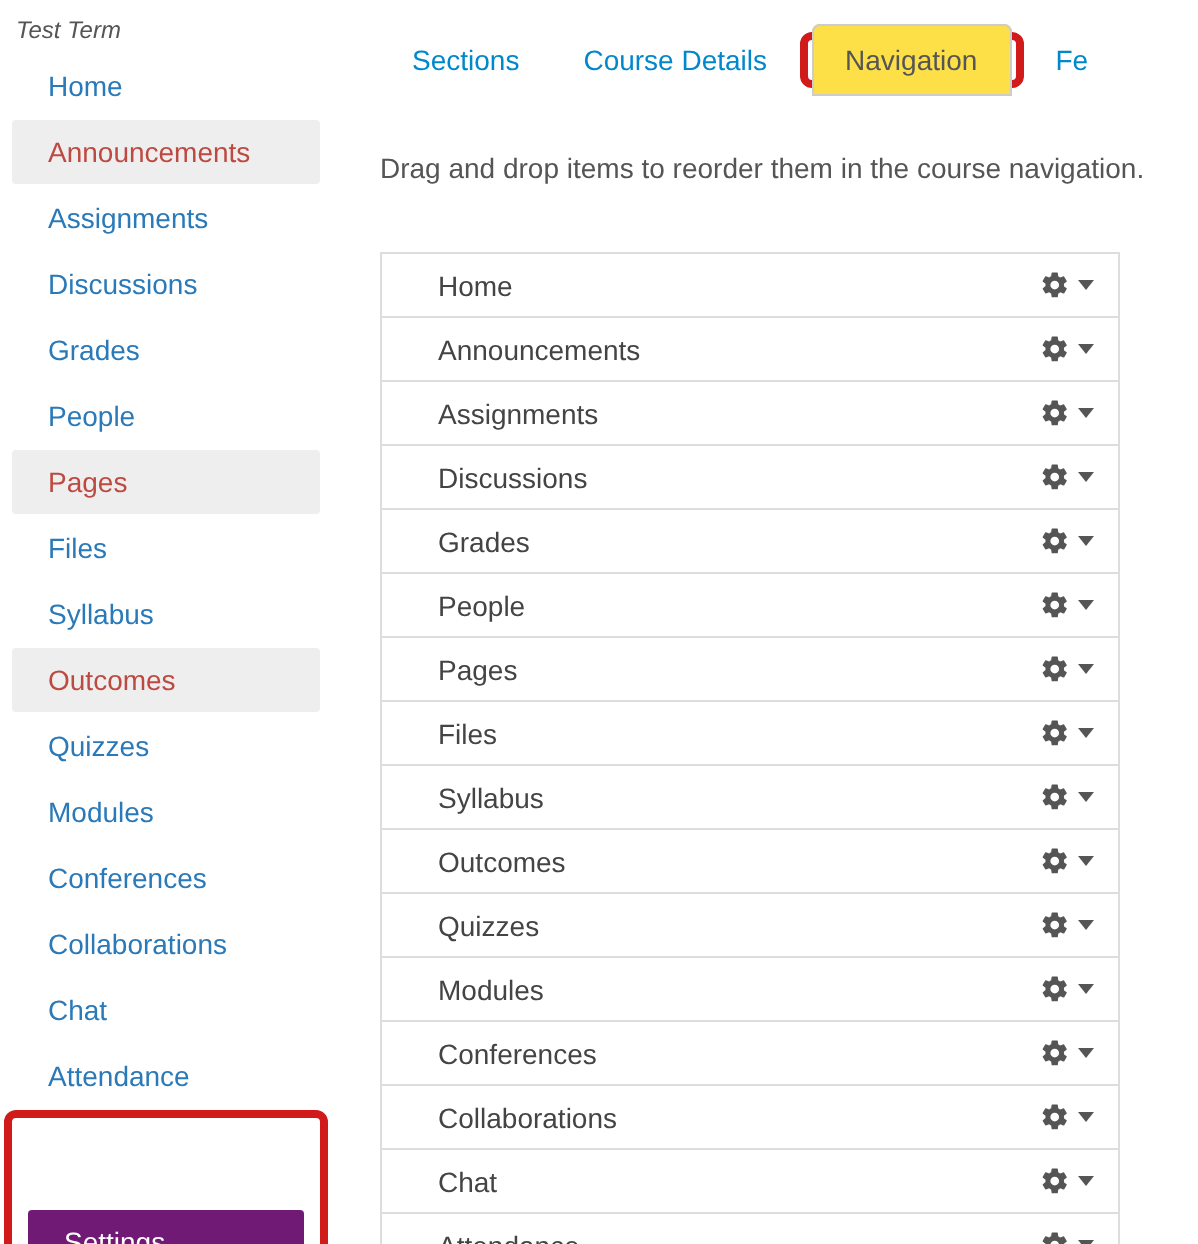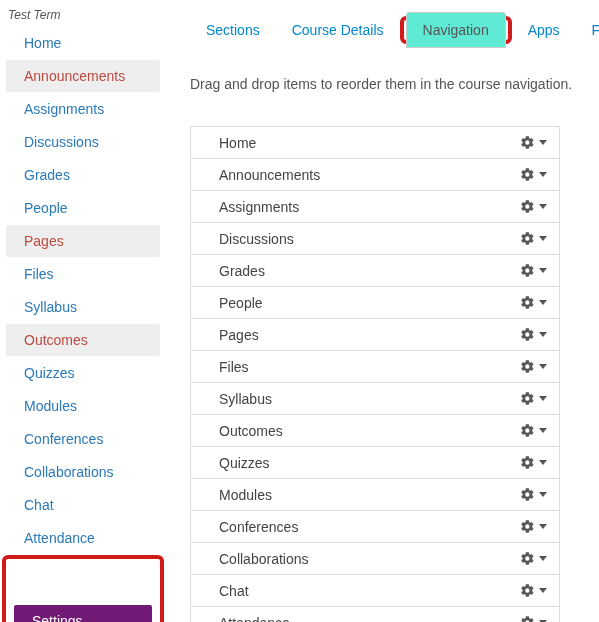--- a/index.html
+++ b/index.html
@@ -68,21 +68,21 @@
     white-space: nowrap;
   }
   .tab-active-wrap {
     border: 4px solid #d11b1b;
     border-radius: 6px;
     padding: 2px;
   }
   .tab.active {
     border: 1px solid #ccc;
     color: #555;
-    background: #5eead4;
+    background: #fde047;
     border-radius: 4px 4px 0 0;
     padding: 9px 16px;
   }
   .tab.cut {
     overflow: hidden;
     max-width: 24px;
   }
   .instruction {
     color: #555;
     margin: 0 0 34px 0;
@@ -148,21 +148,20 @@
           <a class="nav-item selected">Settings</a>
         </div>
       </div>
   </aside>
 
   <main class="main">
     <div class="tabs" id="tabs">
         <span class="tab">Sections</span>
         <span class="tab">Course Details</span>
         <span class="tab-active-wrap"><span class="tab active">Navigation</span></span>
-        <span class="tab">Apps</span>
         <span class="tab cut">Feature Options</span>
       </div>
     <p class="instruction">Drag and drop items to reorder them in the course navigation.</p>
     <div class="nav-list" id="navlist">
         <div class="nav-row">
           <span class="nav-row-label">Home</span>
           <span class="gear-btn">
             <svg width="15" height="15" viewBox="0 0 24 24" fill="#555">
               <path d="M19.14,12.94a7.07,7.07,0,0,0,.05-.94,7.07,7.07,0,0,0-.05-.94l2.11-1.65a.5.5,0,0,0,.12-.64l-2-3.46a.5.5,0,0,0-.61-.22l-2.49,1a7,7,0,0,0-1.62-.94l-.38-2.65A.5.5,0,0,0,13.78,2H9.78a.5.5,0,0,0-.49.42L8.91,5.07a7,7,0,0,0-1.62.94l-2.49-1a.5.5,0,0,0-.61.22l-2,3.46a.5.5,0,0,0,.12.64L4.42,11a7.07,7.07,0,0,0-.05.94,7.07,7.07,0,0,0,.05.94L2.31,14.53a.5.5,0,0,0-.12.64l2,3.46a.5.5,0,0,0,.61.22l2.49-1a7,7,0,0,0,1.62.94l.38,2.65a.5.5,0,0,0,.49.42h4a.5.5,0,0,0,.49-.42l.38-2.65a7,7,0,0,0,1.62-.94l2.49,1a.5.5,0,0,0,.61-.22l2-3.46a.5.5,0,0,0-.12-.64ZM11.78,15.5A3.5,3.5,0,1,1,15.28,12,3.5,3.5,0,0,1,11.78,15.5Z"></path>
             </svg>

